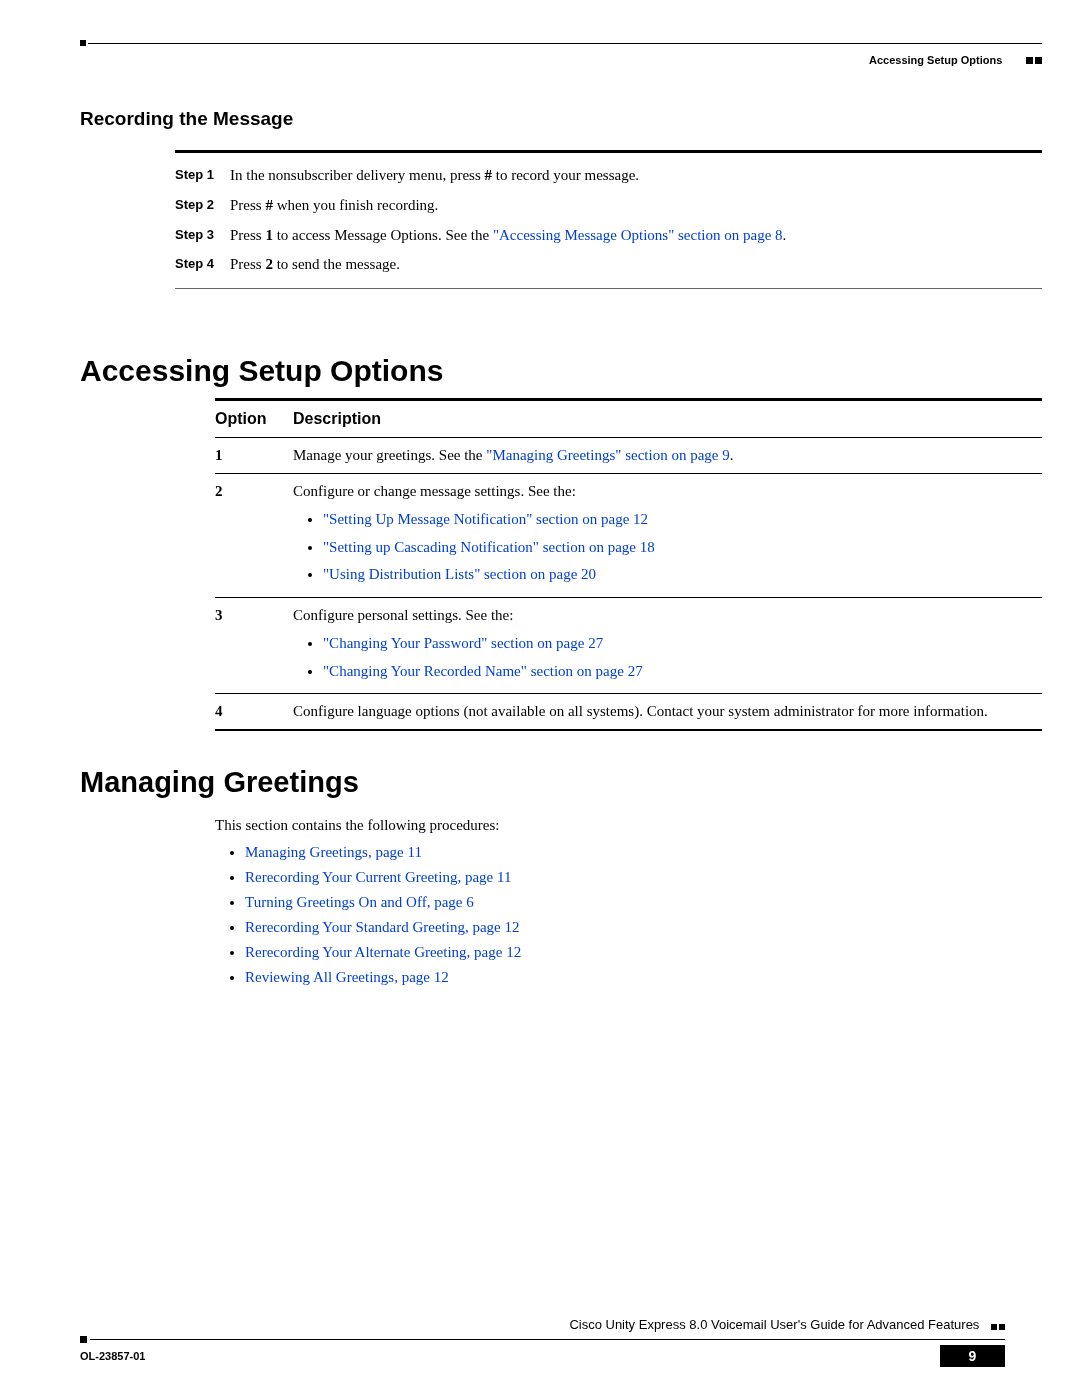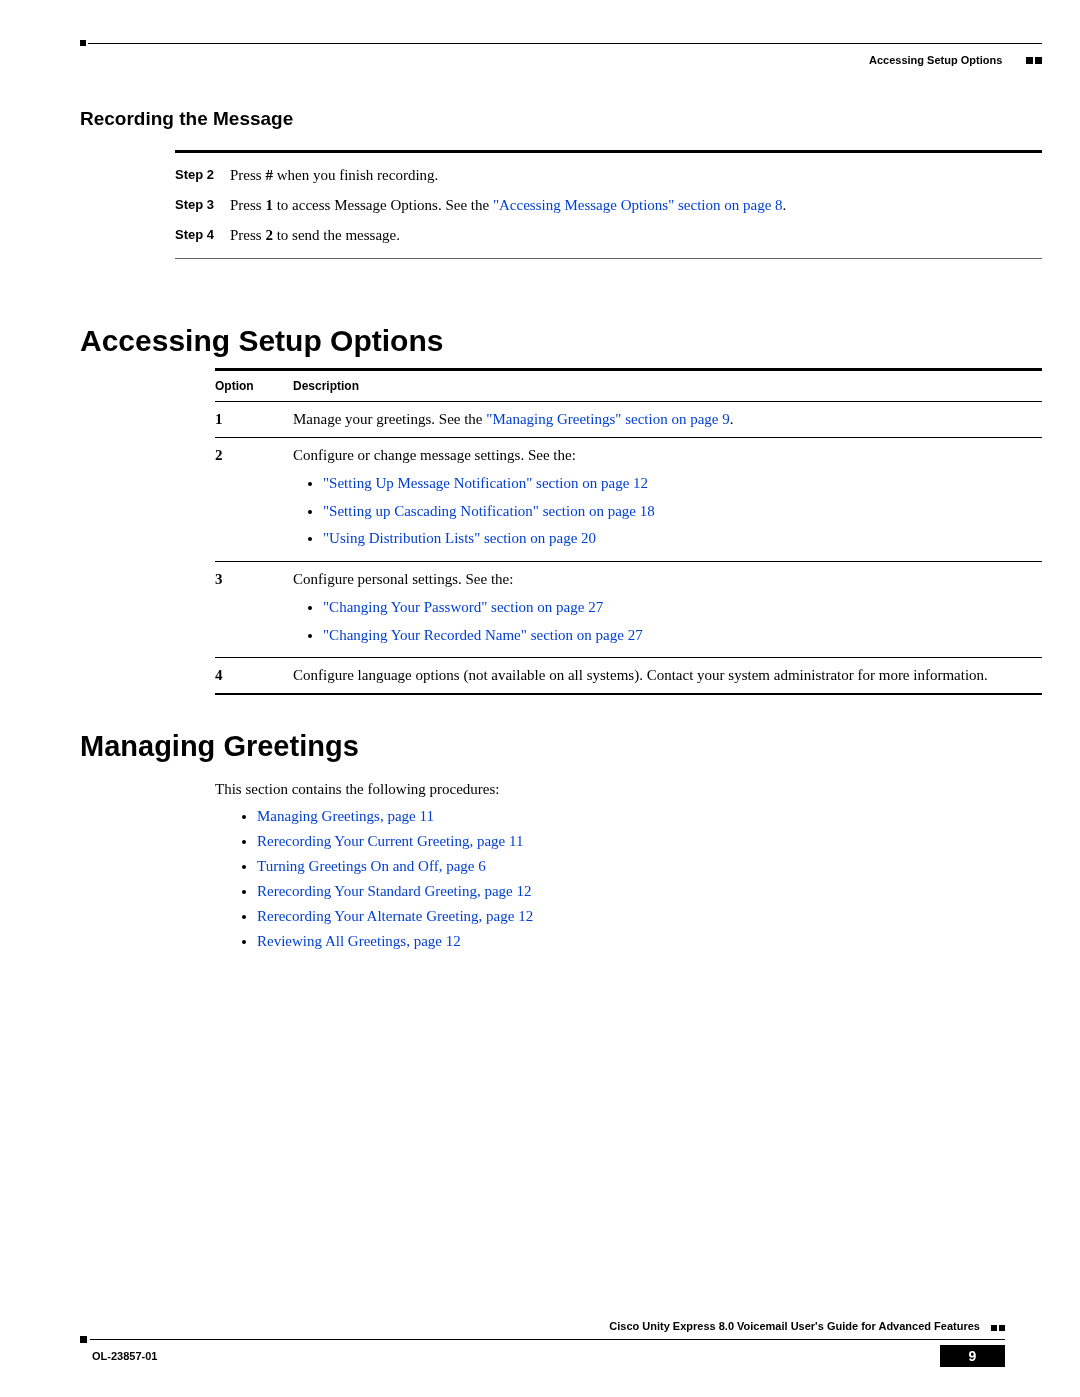--- a/index.html
+++ b/index.html
@@ -92,59 +92,59 @@
   table.opts th, table.opts td {
     text-align: left;
     vertical-align: top;
     padding: 6px 8px 6px 0;
     border-top: 1px solid #000;
     line-height: 1.5;
   }
   table.opts thead th {
     border-top: 3px solid #000;
     font-family: Arial, Helvetica, sans-serif;
-    font-weight: bold; font-size: 12px;
+    font-weight: bold; font-size: 16px;
   }
   table.opts th.c1 , table.opts td.c1 { width: 70px; }
   table.opts tbody tr:last-child td { border-bottom: 2px solid #000; }
   table.opts td.c1 { font-weight: bold; }
   ul.sublist { margin: 6px 0 2px 0; padding-left: 30px; list-style: disc; }
   ul.sublist li { margin: 5px 0; }
   
   p.lead { margin: 0 0 10px 135px; }
   ul.proclist {
     margin: 0 0 0 135px;
     padding-left: 30px;
     list-style: disc;
   }
-  ul.proclist li { margin: 8px 12px; }
+  ul.proclist li { margin: 8px 0; }
   
   .footer {
     position: absolute;
     bottom: 30px; left: 80px; right: 75px;
   }
   .footer .title-row {
     text-align: right;
     font-family: Arial, Helvetica, sans-serif;
-    font-weight: bold; font-size: 11px;
+    font-weight: normal; font-size: 13px;
     margin-bottom: 3px;
   }
   .footer .title-row .dotset { display:inline-block; margin-left:6px; vertical-align:middle; }
   .footer .title-row .dotset span{display:inline-block;width:6px;height:6px;background:#000;margin-left:2px;}
   .footer .rule-row { display:flex; align-items:center; }
   .footer .rule-row .sq{width:7px;height:7px;background:#000;margin-right:3px;}
   .footer .rule-row .line{flex:1;height:1px;background:#000;}
   .footer .bot-row {
     display:flex; justify-content:space-between; align-items:center;
     margin-top:2px;
   }
   .footer .docnum {
     font-family: Arial, Helvetica, sans-serif;
     font-weight: bold; font-size: 11px;
-    margin-left: 12px;
+    margin-left: 0;
     text-align: center;
   }
   .footer .pagebox {
     background:#000; color:#fff;
     font-family: Arial, Helvetica, sans-serif;
     font-weight:bold; font-size:14px;
     width: 65px; height: 22px; line-height:22px; text-align:center;
   }
 </style>
 </head>
@@ -157,20 +157,26 @@
     <div class="line"></div>
   </div>
   <div class="hdr-label-row">
     <span class="hdr-label">Accessing Setup Options</span>
     <span class="hdr-sq"><span></span><span></span></span>
   </div>
 
   <h3 class="subhead">Recording the Message</h3>
   <div class="sep-thick"></div>
   <div class="steps">
+    <div class="row">
+      <div class="label">Step 1</div>
+      <div class="text">
+        <span>In the nonsubscriber delivery menu, press </span><b>#</b><span> to record your message.</span>
+      </div>
+    </div>
     <div class="row">
       <div class="label">Step 2</div>
       <div class="text">
         <span>Press </span><b>#</b><span> when you finish recording.</span>
       </div>
     </div>
     <div class="row">
       <div class="label">Step 3</div>
       <div class="text">
         <span>Press </span><b>1</b><span> to access Message Options. See the </span><a class="link" href="#">"Accessing Message Options" section on page 8</a><span>.</span>

